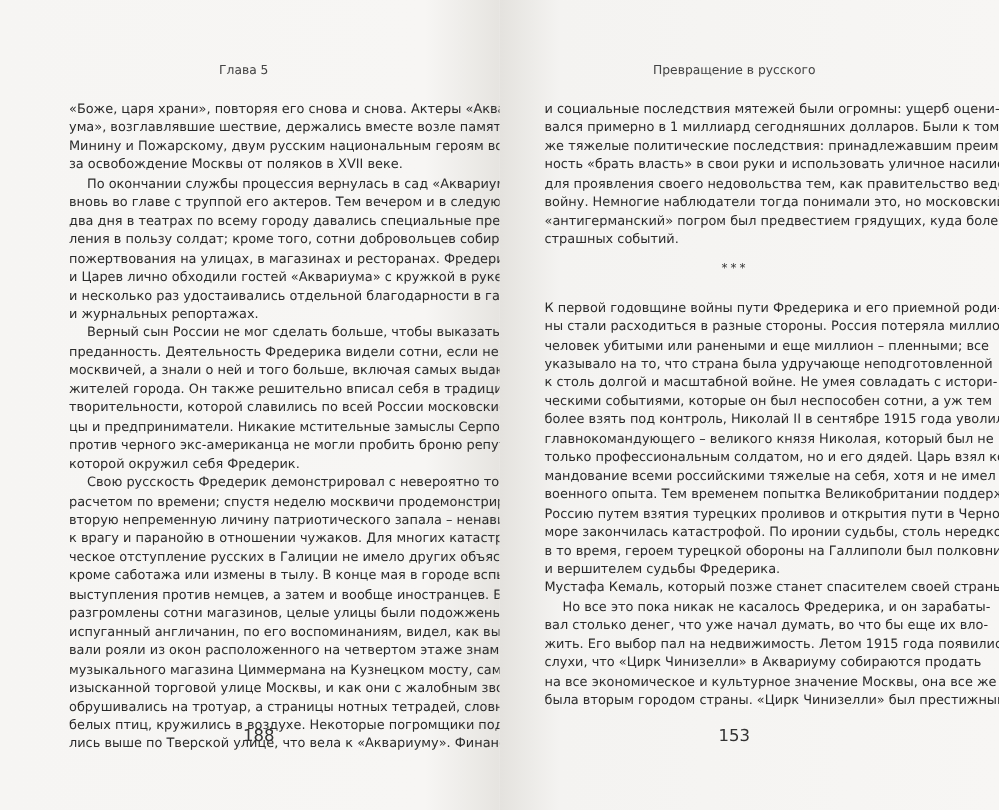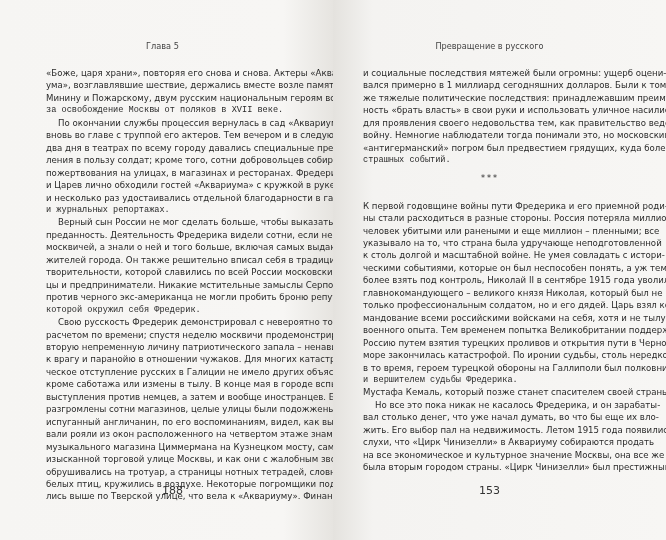--- a/index.html
+++ b/index.html
@@ -20,21 +20,21 @@
   .left .running-head { left: -4px; }
   .right .running-head { left: -10px; }
   .body-text {
     position: absolute; top: 67px;
     font-size: 8.6px; line-height: 12.45px;
     text-align: justify;
   }
   .left .body-text { left: 46px; width: 252px; }
   .right .body-text { left: 30px; width: 254px; }
   .line { display: block; white-space: nowrap; text-align-last: justify; text-align: justify; }
-  .line.last { text-align-last: left; font-family: Liberation Mono, monospace; }
+  .line.last { text-align-last: left; }
   .line.indent { padding-left: 12px; }
   .asterisks {
     display: block; text-align: center; height: 33px; line-height: 24px;
     font-size: 8px; letter-spacing: 2px;
   }
   .folio {
     position: absolute; top: 484px; width: 100%;
     text-align: center; font-size: 11px; color: #333;
   }
   .left .folio { left: 6px; }
@@ -98,25 +98,25 @@
           <span class="line">«антигерманский» погром был предвестием грядущих, куда более</span>
           <span class="line last">страшных событий.</span>
         </div>
       <span class="asterisks">***</span>
       <div id="right-after">
           <span class="line">К первой годовщине войны пути Фредерика и его приемной роди-</span>
           <span class="line">ны стали расходиться в разные стороны. Россия потеряла миллион</span>
           <span class="line">человек убитыми или ранеными и еще миллион – пленными; все</span>
           <span class="line">указывало на то, что страна была удручающе неподготовленной</span>
           <span class="line">к столь долгой и масштабной войне. Не умея совладать с истори-</span>
-          <span class="line">ческими событиями, которые он был неспособен понять, а уж тем</span>
+          <span class="line">ческими событиями, которые он был неспособен сотни, а уж тем</span>
           <span class="line">более взять под контроль, Николай II в сентябре 1915 года уволил</span>
           <span class="line">главнокомандующего – великого князя Николая, который был не</span>
           <span class="line">только профессиональным солдатом, но и его дядей. Царь взял ко-</span>
-          <span class="line">мандование всеми российскими войсками на себя, хотя и не тылу</span>
+          <span class="line">мандование всеми российскими тяжелые на себя, хотя и не имел</span>
           <span class="line">военного опыта. Тем временем попытка Великобритании поддержать</span>
           <span class="line">Россию путем взятия турецких проливов и открытия пути в Черное</span>
           <span class="line">море закончилась катастрофой. По иронии судьбы, столь нередкой</span>
           <span class="line">в то время, героем турецкой обороны на Галлиполи был полковник</span>
           <span class="line last">и вершителем судьбы Фредерика.</span>
           <span class="line">Мустафа Кемаль, который позже станет спасителем своей страны</span>
           <span class="line indent">Но все это пока никак не касалось Фредерика, и он зарабаты-</span>
           <span class="line">вал столько денег, что уже начал думать, во что бы еще их вло-</span>
           <span class="line">жить. Его выбор пал на недвижимость. Летом 1915 года появились</span>
           <span class="line">слухи, что «Цирк Чинизелли» в Аквариуму собираются продать</span>

